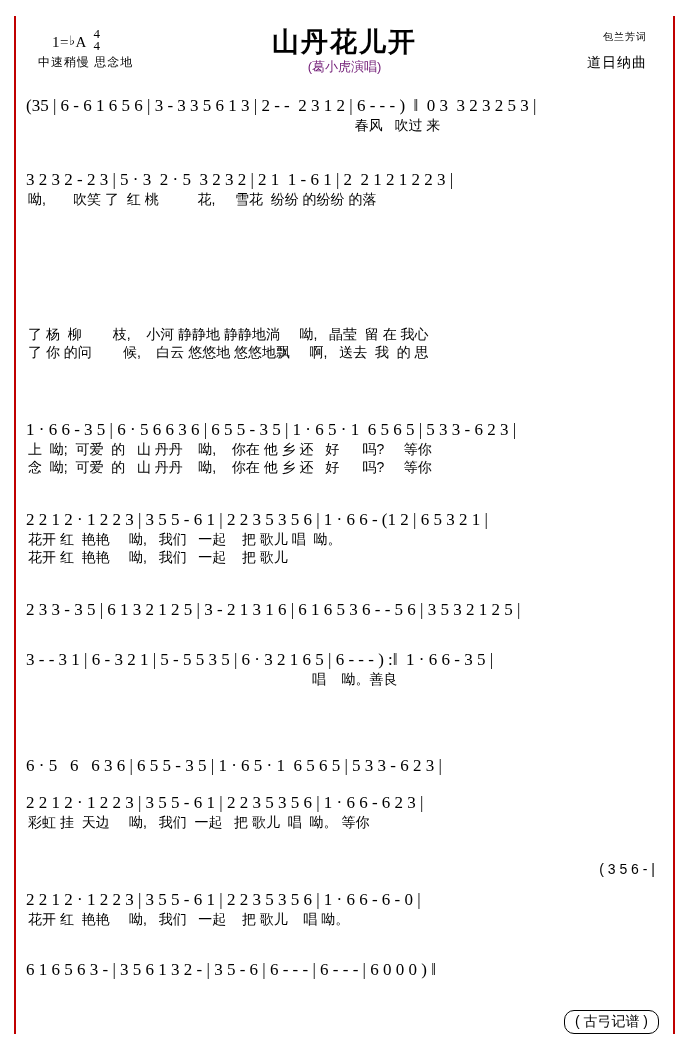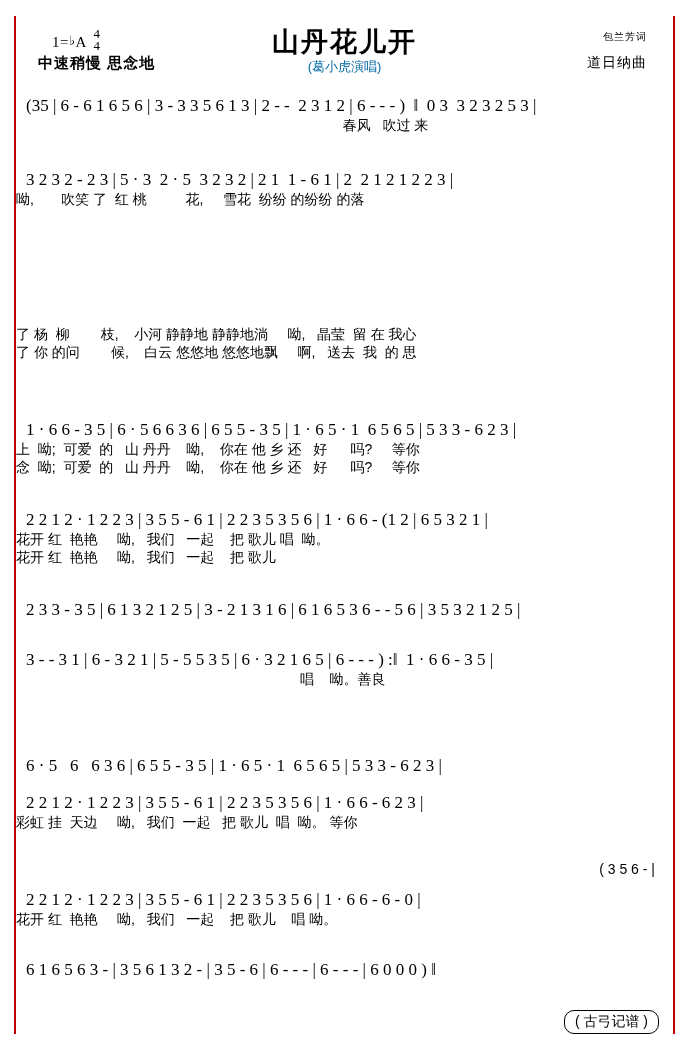--- a/index.html
+++ b/index.html
@@ -24,35 +24,34 @@
   .key-sig .flat { font-size: 13px; vertical-align: 2px; }
   .key-sig .meter {
     display: inline-block; vertical-align: -3px;
     line-height: 0.95; font-size: 13px; text-align: center;
     margin-left: 3px;
   }
   .key-sig .meter .num { display:block; }
   .key-sig .meter .den { display:block; }
   .tempo {
     position: absolute; left: 38px; top: 54px;
-    font-size: 15px; font-family: "Liberation Sans", sans-serif;
+    font-size: 12px; font-family: "Liberation Sans", sans-serif;
     letter-spacing: 1px;
-    font-weight: bold;
   }
   .title {
     position: absolute; left: 0; right: 0; top: 24px;
     text-align: center;
     font-size: 27px; font-weight: bold; color: #000000;
     letter-spacing: 2px;
     font-family: "Liberation Serif", serif;
   }
   .subtitle {
     position: absolute; left: 0; right: 0; top: 58px;
     text-align: center;
-    font-size: 13px; color: #0369a1;
+    font-size: 13px; color: #701a75;
     font-family: "Liberation Sans", sans-serif;
   }
   .credit-lyric {
     position: absolute; right: 42px; top: 30px;
     font-size: 10px; font-family: "Liberation Sans", sans-serif;
     letter-spacing: 1px;
   }
   .credit-music {
     position: absolute; right: 42px; top: 54px;
     font-size: 14px; font-family: "Liberation Sans", sans-serif;
@@ -75,21 +74,21 @@
     letter-spacing: 0px;
     white-space: pre;
     padding-left: 26px;
     padding-right: 20px;
     line-height: 20px;
   }
   .lyric {
     font-family: "Liberation Sans", sans-serif;
     font-size: 14px;
     white-space: pre;
-    padding-left: 16px;
+    padding-left: 28px;
     line-height: 18px;
     letter-spacing: 0px;
   }
   .lyric.right { text-align: right; padding-right: 34px; }
 
   .tail { position: absolute; right: 30px; bottom: 14px;
     font-size: 14px; font-family: "Liberation Sans", sans-serif; }
   .tail-box {
     border: 1px solid #000; border-radius: 10px;
     padding: 2px 10px; display: inline-block;

